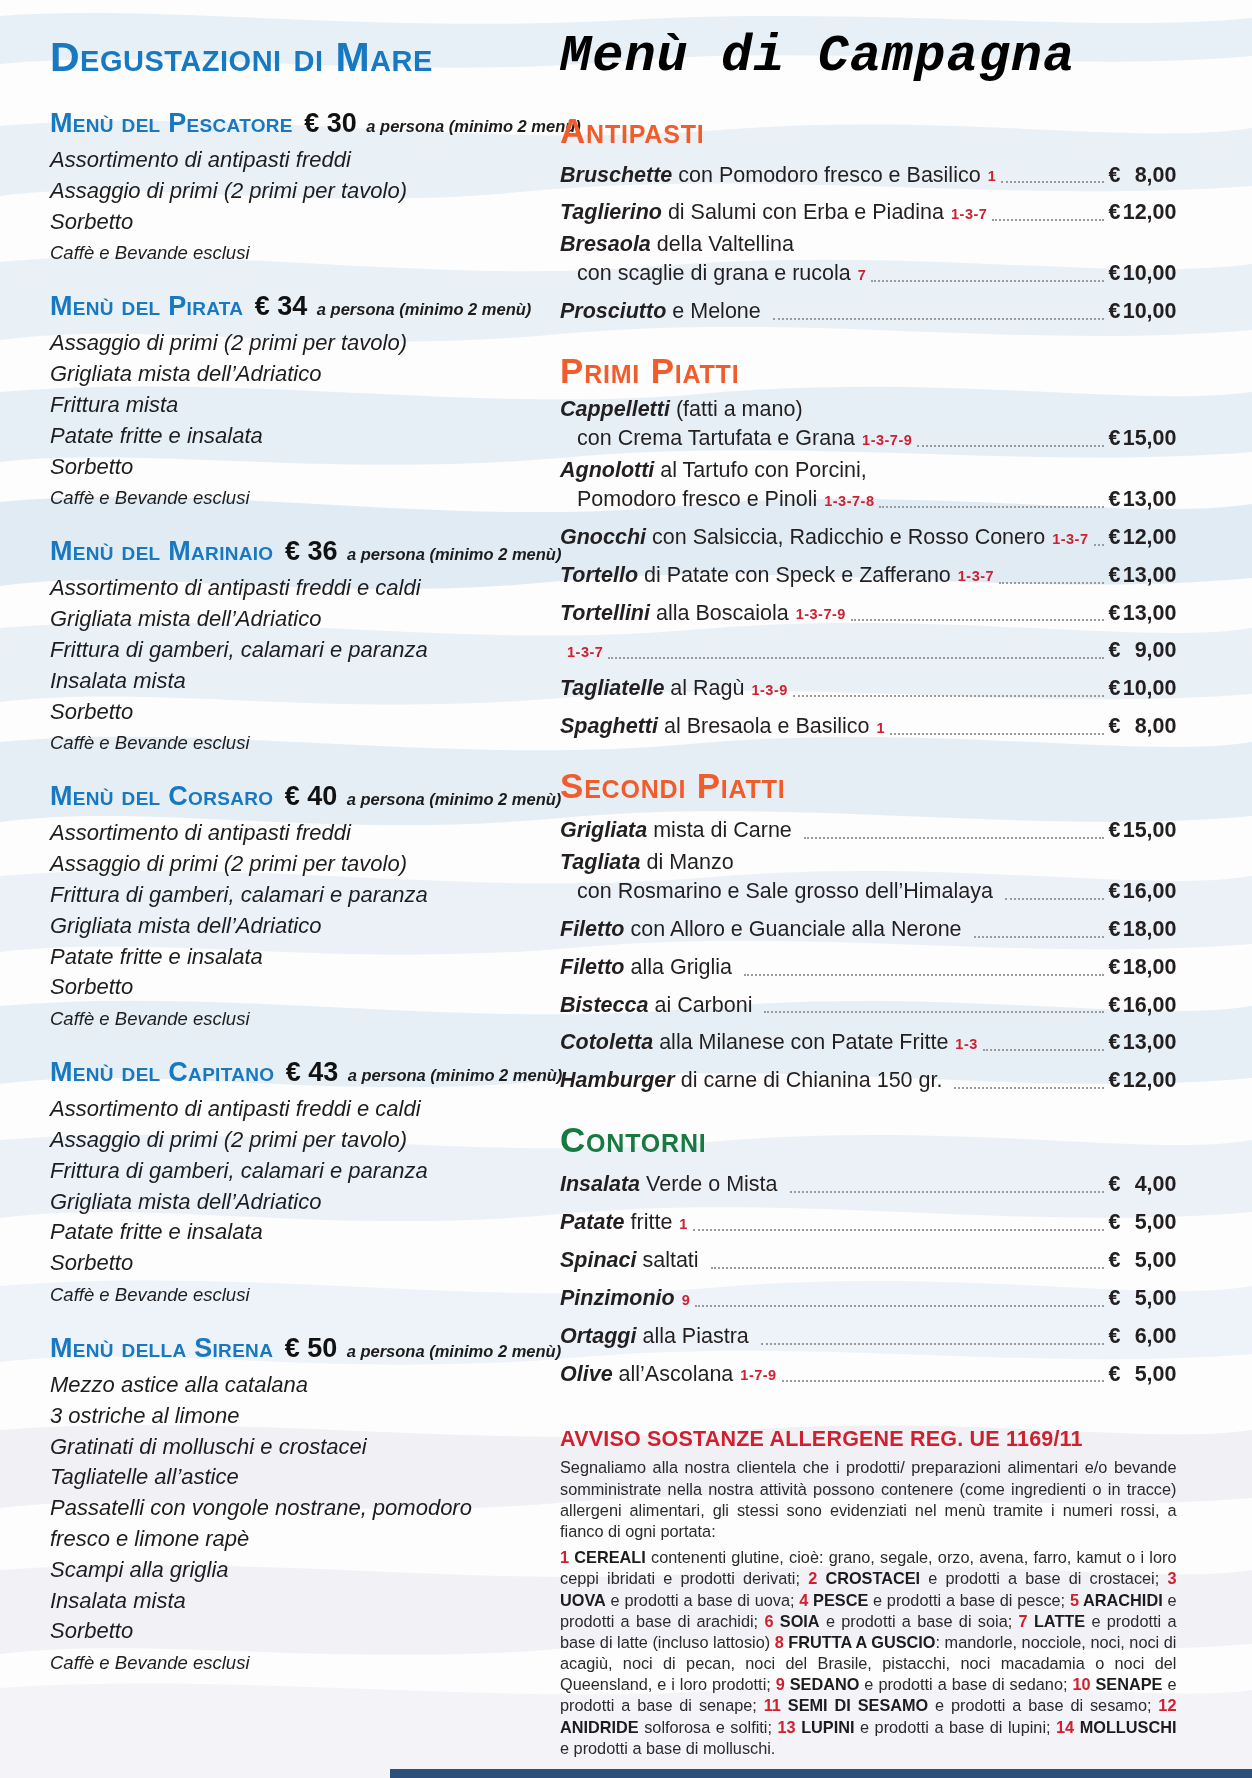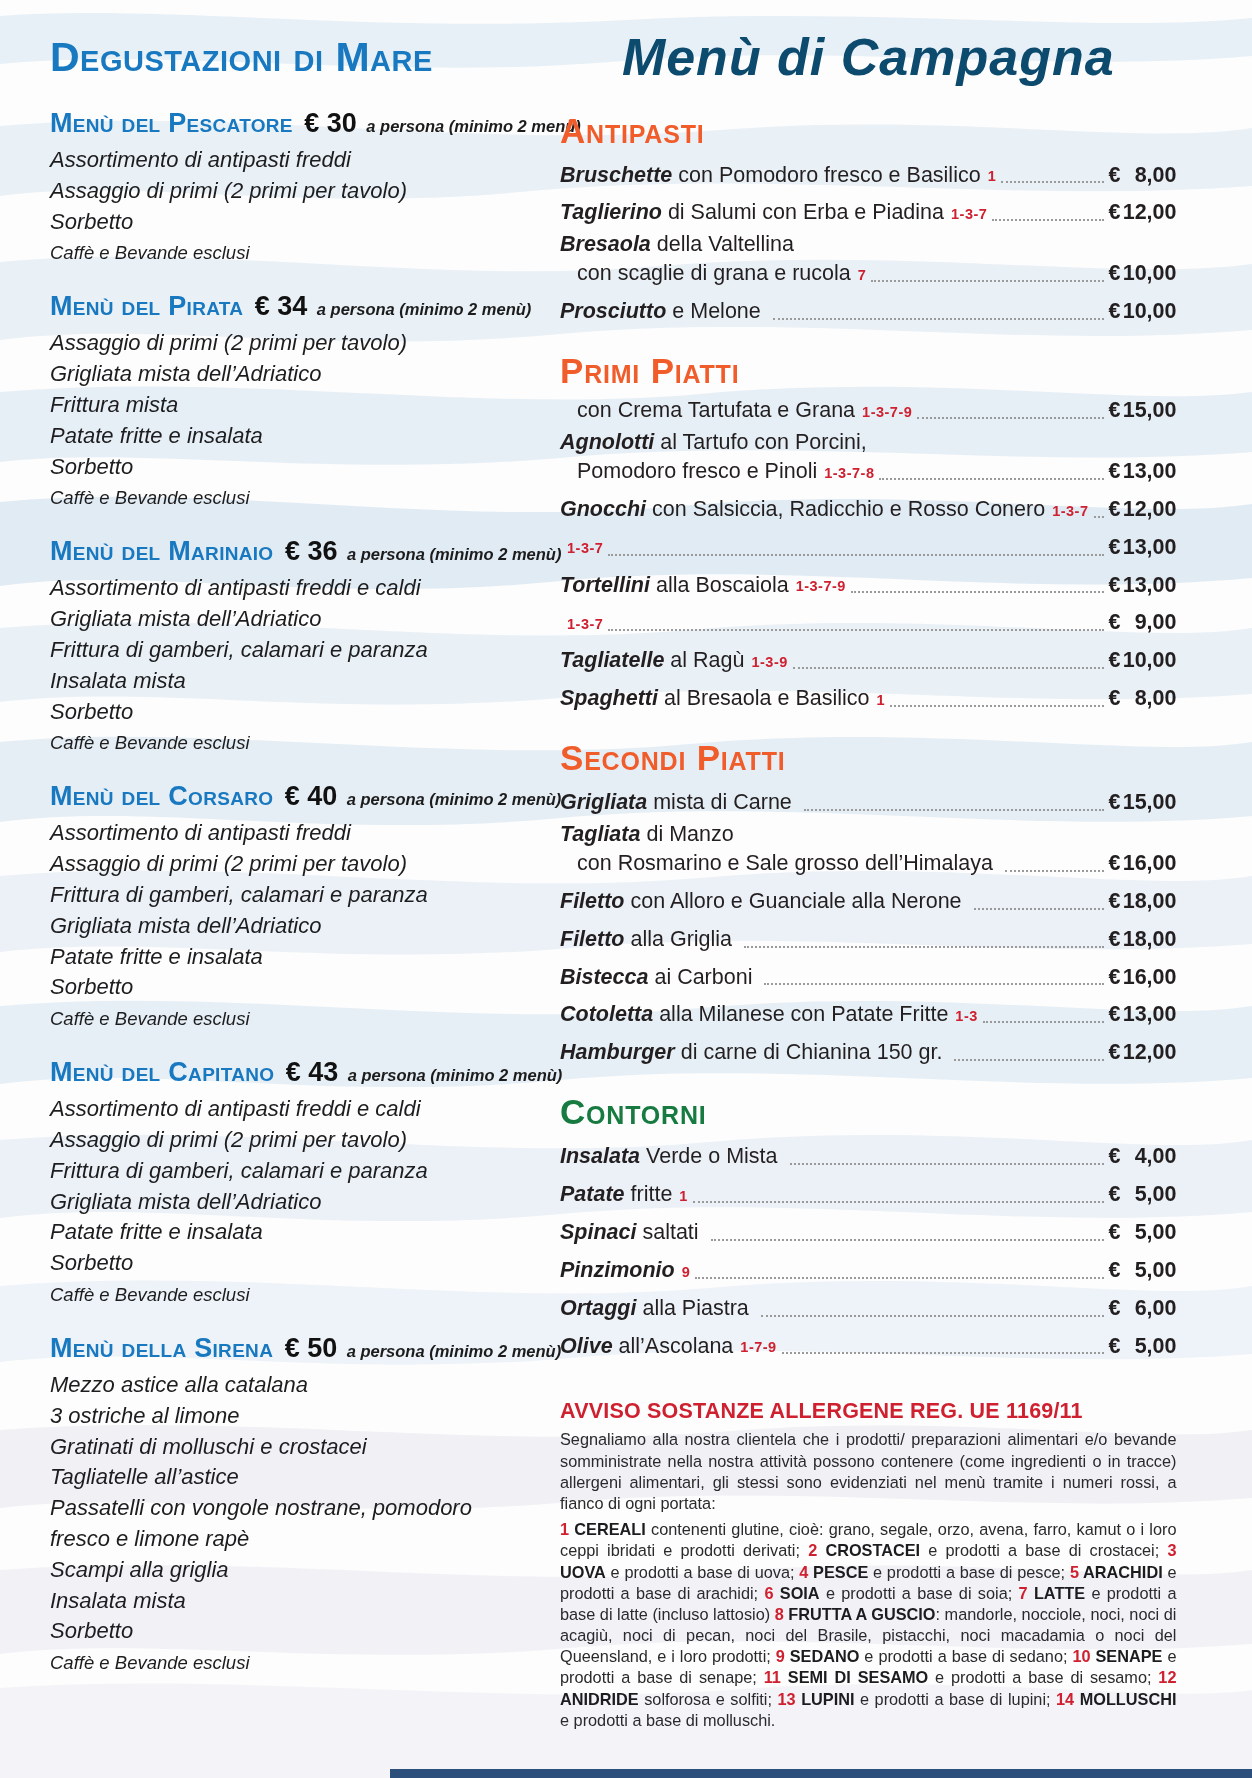--- a/index.html
+++ b/index.html
@@ -14,22 +14,22 @@
   .menu-block{margin-top:27px;}
   .menu-head{margin-bottom:6px;white-space:nowrap;}
   .mname{font-variant:small-caps;font-weight:bold;font-size:27px;color:#1878c0;letter-spacing:.3px;}
   .mprice{font-weight:bold;font-size:27px;color:#111;margin-left:7px;}
   .mnote{font-style:italic;font-weight:bold;font-size:16.5px;color:#1c1c1c;margin-left:5px;}
   .menu-item{font-style:italic;font-size:22px;line-height:1.40;color:#1d1d1f;}
   .menu-foot{font-style:italic;font-size:18.5px;color:#1d1d1f;margin-top:5px;}
 
   
   .col-right{flex:1;box-sizing:border-box;padding:30px 92px 0 50px;}
-  .script-title{font-family:Liberation Sans, sans-serif;font-style:italic;font-weight:bold;font-size:52px;
-                color:#0c4a6e;text-align:center;letter-spacing:1px;line-height:1.05;}
+  .script-title{font-family:Liberation Mono, monospace;font-style:italic;font-weight:bold;font-size:52px;
+                color:#000000;letter-spacing:1px;line-height:1.05;}
   .section-head{font-variant:small-caps;font-weight:bold;font-size:35px;letter-spacing:.8px;color:#f15c2b;margin:26px 0 4px 0;}
   .section-head.green{color:#177a40;}
   .dish{display:flex;align-items:flex-end;font-size:21.5px;margin-top:11px;line-height:1.25;}
   .dish-wrap{margin-top:6px;}
   .dname{white-space:nowrap;}
   .dname b, .l1 b{font-style:italic;}
   .cont{padding-left:17px;white-space:nowrap;}
   .alg{color:#cf2030;font-weight:bold;font-size:14.5px;margin-left:7px;letter-spacing:.5px;padding-bottom:3px;white-space:nowrap;}
   .leader{flex:1;border-bottom:2px dotted #9a9a9a;margin:0 5px 5px 5px;min-width:10px;}
   .euro{font-weight:600;}
@@ -193,20 +193,21 @@
       <div class="dish">
         <span class="dname"><b>Prosciutto</b><span> e Melone</span></span>
         <span class="alg"></span>
         <span class="leader"></span>
         <span class="euro">€</span>
         <span class="amt">10,00</span>
       </div>
 
       <div class="section-head">Primi Piatti</div>
       <div class="dish-wrap">
+        <div class="l1"><b>Cappelletti</b><span> (fatti a mano)</span></div>
         <div class="l2">
           <span class="cont">con Crema Tartufata e Grana</span>
           <span class="alg">1-3-7-9</span>
           <span class="leader"></span>
           <span class="euro">€</span>
           <span class="amt">15,00</span>
         </div>
       </div>
       <div class="dish-wrap">
         <div class="l1"><b>Agnolotti</b><span> al Tartufo con Porcini,</span></div>
@@ -219,20 +220,21 @@
         </div>
       </div>
       <div class="dish">
         <span class="dname"><b>Gnocchi</b><span> con Salsiccia, Radicchio e Rosso Conero</span></span>
         <span class="alg">1-3-7</span>
         <span class="leader"></span>
         <span class="euro">€</span>
         <span class="amt">12,00</span>
       </div>
       <div class="dish">
+        <span class="dname"><b>Tortello</b><span> di Patate con Speck e Zafferano</span></span>
         <span class="alg">1-3-7</span>
         <span class="leader"></span>
         <span class="euro">€</span>
         <span class="amt">13,00</span>
       </div>
       <div class="dish">
         <span class="dname"><b>Tortellini</b><span> alla Boscaiola</span></span>
         <span class="alg">1-3-7-9</span>
         <span class="leader"></span>
         <span class="euro">€</span>

